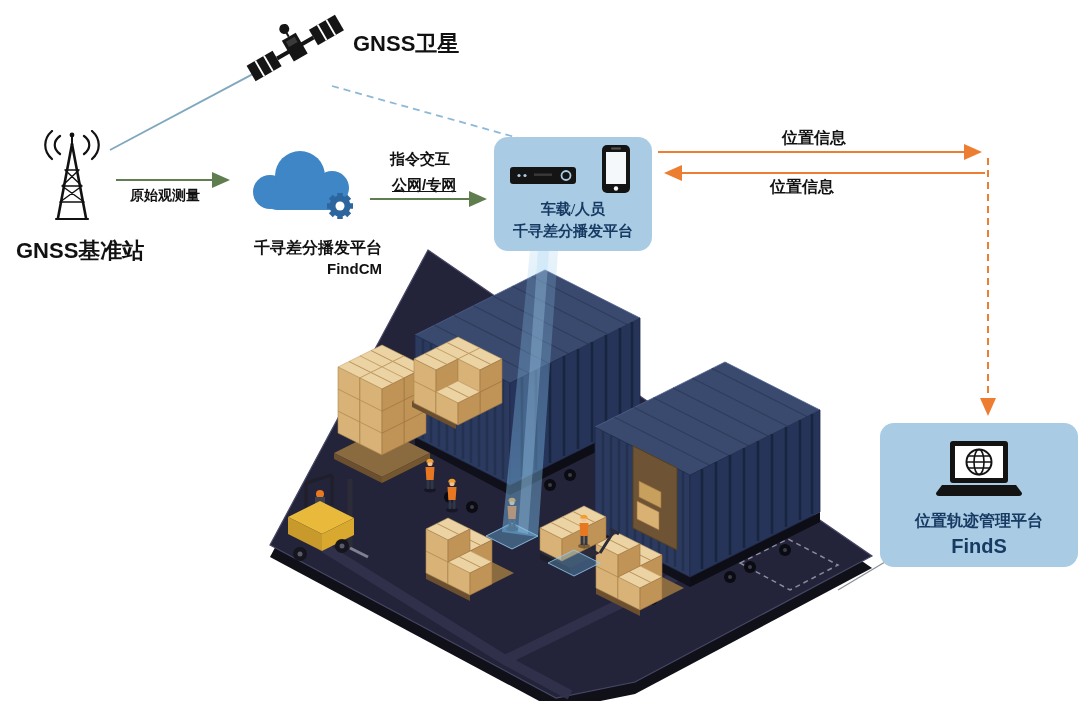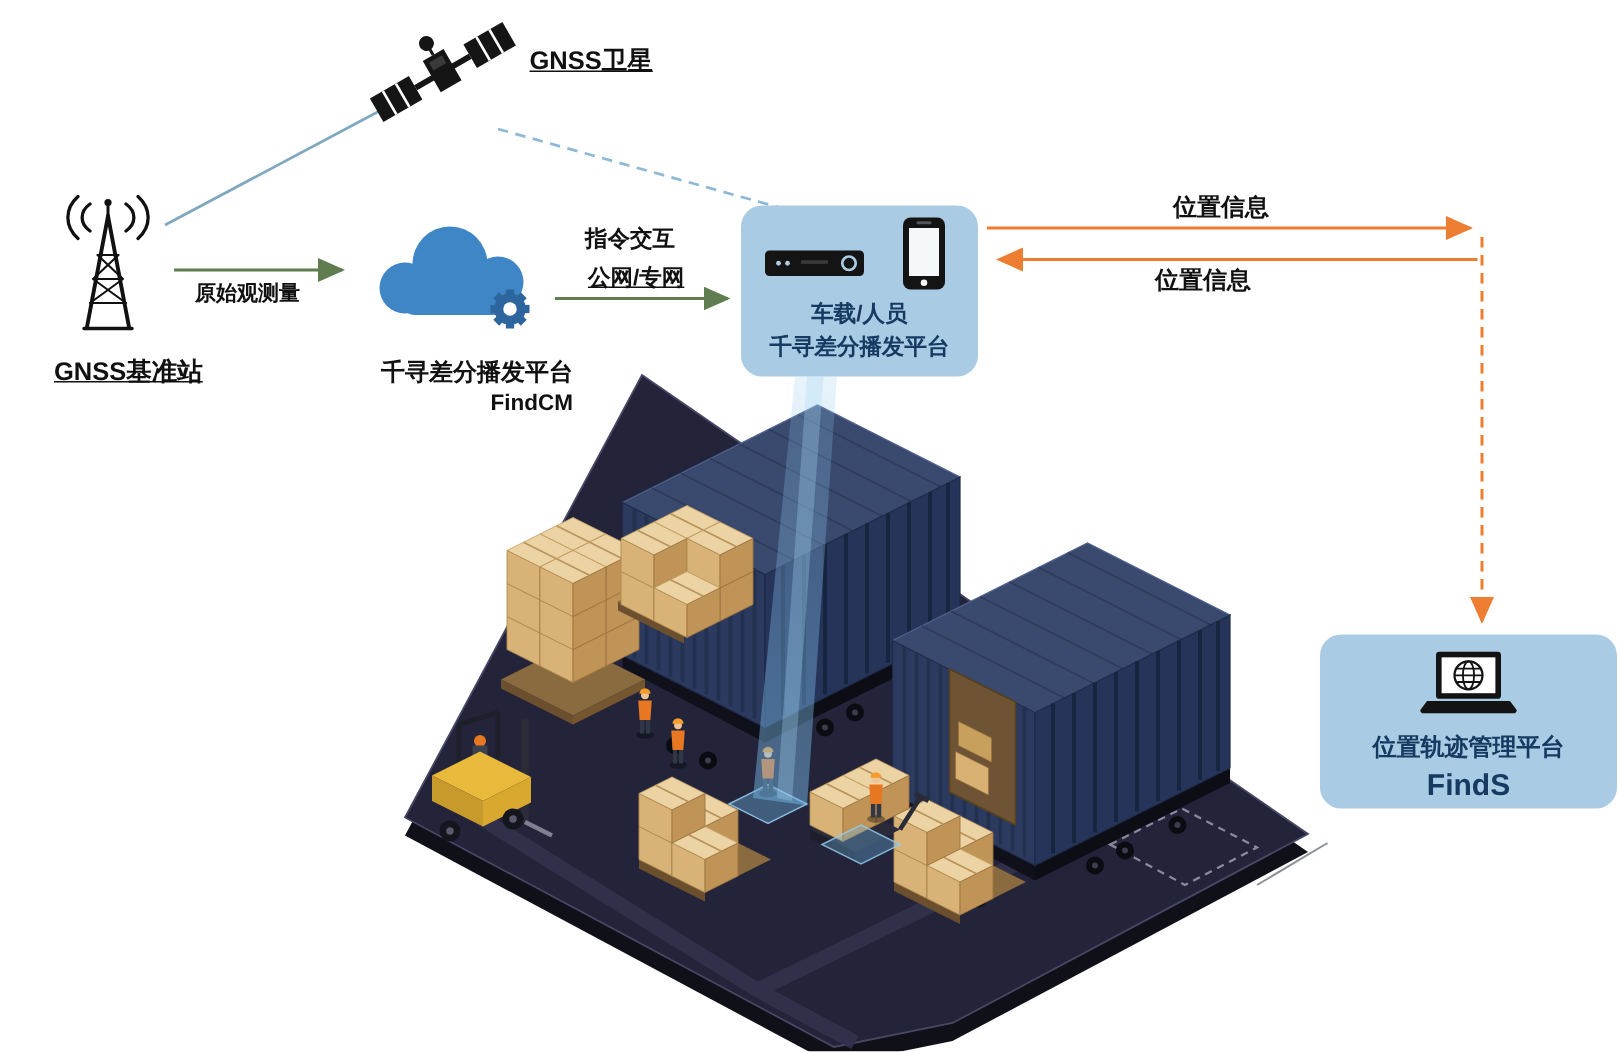--- a/index.html
+++ b/index.html
@@ -1,20 +1,20 @@
 <!DOCTYPE html>
 <html><head>
 <meta charset="utf-8">
 <style>
   html,body{margin:0;padding:0;background:#fff;}
   #canvas{position:relative;width:1080px;height:701px;background:#fff;overflow:hidden;
           font-family:"Liberation Sans","DejaVu Sans",sans-serif;}
   .abs{position:absolute;}
   .lbl{position:absolute;color:#111;white-space:nowrap;z-index:6;}
-  .lbl.b17{font-size:17px;font-weight:700;text-decoration:underline;}
+  .lbl.b17{font-size:22px;font-weight:700;}
   .lbl.b16{font-size:16px;font-weight:700;}
   .lbl.b15{font-size:15px;font-weight:700;}
   .lbl.b14{font-size:14px;font-weight:700;font-family:Liberation Serif, serif;}
   .panel{position:absolute;background:#a9cbe3;border-radius:14px;z-index:5;
          display:flex;flex-direction:column;align-items:center;}
   .panel .ptxt{color:#173a63;font-weight:700;font-size:15px;line-height:1.45;text-align:center;}
   .center{text-align:right;}
   svg{display:block;}
   .layer{position:absolute;left:0;top:0;z-index:4;pointer-events:none;}
 </style>
@@ -211,21 +211,21 @@
     <g stroke="#111" fill="none" stroke-linecap="round">
       <line x1="50" y1="14" x2="36" y2="88" stroke-width="2.6"></line>
       <line x1="50" y1="14" x2="64" y2="88" stroke-width="2.6"></line>
       <path d="M 43 40 L 57 40 M 40 56 L 60 56 M 38 72 L 62 72 M 43 40 L 60 56 M 57 40 L 40 56 M 40 56 L 62 72 M 60 56 L 38 72" stroke-width="1.4"></path>
       <line x1="34" y1="89" x2="66" y2="89" stroke-width="2.2"></line>
       <line x1="50" y1="14" x2="50" y2="6" stroke-width="2"></line>
       <path d="M 38 6 C 31 11 31 19 38 24 M 30 1 C 21 9 21 21 30 29 M 62 6 C 69 11 69 19 62 24 M 70 1 C 79 9 79 21 70 29" stroke-width="2.2"></path>
     </g>
     <circle cx="50" cy="5" r="2.4" fill="#111"></circle>
   </svg>
-  <div class="lbl b17" style="left:16px;top:236px;margin-left:20px;">GNSS基准站</div>
+  <div class="lbl b17" style="left:16px;top:236px;">GNSS基准站</div>
 
   <div class="lbl b14" style="left:130px;top:187px;">原始观测量</div>
 
   <svg class="abs" style="left:232px;top:130px;z-index:6;" width="140" height="106" viewBox="0 0 140 106">
     <g fill="#3e86c6">
       <circle cx="38" cy="62" r="17"></circle>
       <circle cx="68" cy="46" r="25"></circle>
       <circle cx="100" cy="58" r="17"></circle>
       <rect x="34" y="56" width="76" height="24" rx="11"></rect>
     </g>
@@ -239,21 +239,21 @@
       <circle cx="108" cy="76" r="10.5" fill="#2d669f"></circle>
       <circle cx="108" cy="76" r="4.5" fill="#ffffff"></circle>
     </g>
   </svg>
   <div class="lbl b16 center" style="left:222px;top:238px;width:160px;">千寻差分播发平台</div>
   <div class="lbl b15 center" style="left:222px;top:260px;width:160px;">FindCM</div>
 
   <div class="lbl b15" style="left:390px;top:150px;">指令交互</div>
   <div class="lbl b15" style="left:392px;top:176px;text-decoration:underline;">公网/专网</div>
 
-  <div class="panel" style="left:494px;top:137px;width:158px;height:114px;">
+  <div class="panel" style="left:494px;top:137px;width:158px;height:114px;font-family:Liberation Serif, serif;">
     <svg width="158" height="62" viewBox="0 0 158 62">
       <g>
         <rect x="16" y="30" width="66" height="17" rx="3" fill="#141414"></rect>
         <circle cx="72" cy="38.5" r="4.5" fill="none" stroke="#a9cbe3" stroke-width="1.8"></circle>
         <circle cx="25" cy="38.5" r="1.6" fill="#a9cbe3"></circle>
         <circle cx="31" cy="38.5" r="1.6" fill="#a9cbe3"></circle>
         <rect x="40" y="36.5" width="18" height="2.4" fill="#3a3a3a"></rect>
       </g>
       <g>
         <rect x="108" y="8" width="28" height="48" rx="5" fill="#141414"></rect>
@@ -262,21 +262,21 @@
         <circle cx="122" cy="51.5" r="2.2" fill="#f4f8fb"></circle>
       </g>
     </svg>
     <div class="ptxt">车载/人员</div>
     <div class="ptxt">千寻差分播发平台</div>
   </div>
 
   <div class="lbl b16" style="left:766px;top:128px;margin-left:16px;">位置信息</div>
   <div class="lbl b16" style="left:770px;top:177px;">位置信息</div>
 
-  <div class="panel" style="left:880px;top:423px;width:198px;height:116px;justify-content:center;padding-top:10px;box-sizing:border-box;">
+  <div class="panel" style="left:880px;top:423px;width:198px;height:144px;justify-content:center;padding-top:10px;box-sizing:border-box;">
     <svg width="110" height="64" viewBox="0 0 110 64">
       <rect x="26" y="2" width="58" height="42" rx="3" fill="#131313"></rect>
       <rect x="31" y="7" width="48" height="32" fill="#ffffff"></rect>
       <g stroke="#131313" fill="none">
         <circle cx="55" cy="23" r="12.5" stroke-width="2"></circle>
         <ellipse cx="55" cy="23" rx="5" ry="12.5" stroke-width="1.6"></ellipse>
         <path d="M 44 17 L 66 17 M 42.5 23 L 67.5 23 M 44 29 L 66 29" stroke-width="1.6"></path>
       </g>
       <path d="M 18 46 L 92 46 L 98 54 Q 98 57 95 57 L 15 57 Q 12 57 12 54 Z" fill="#131313"></path>
     </svg>

